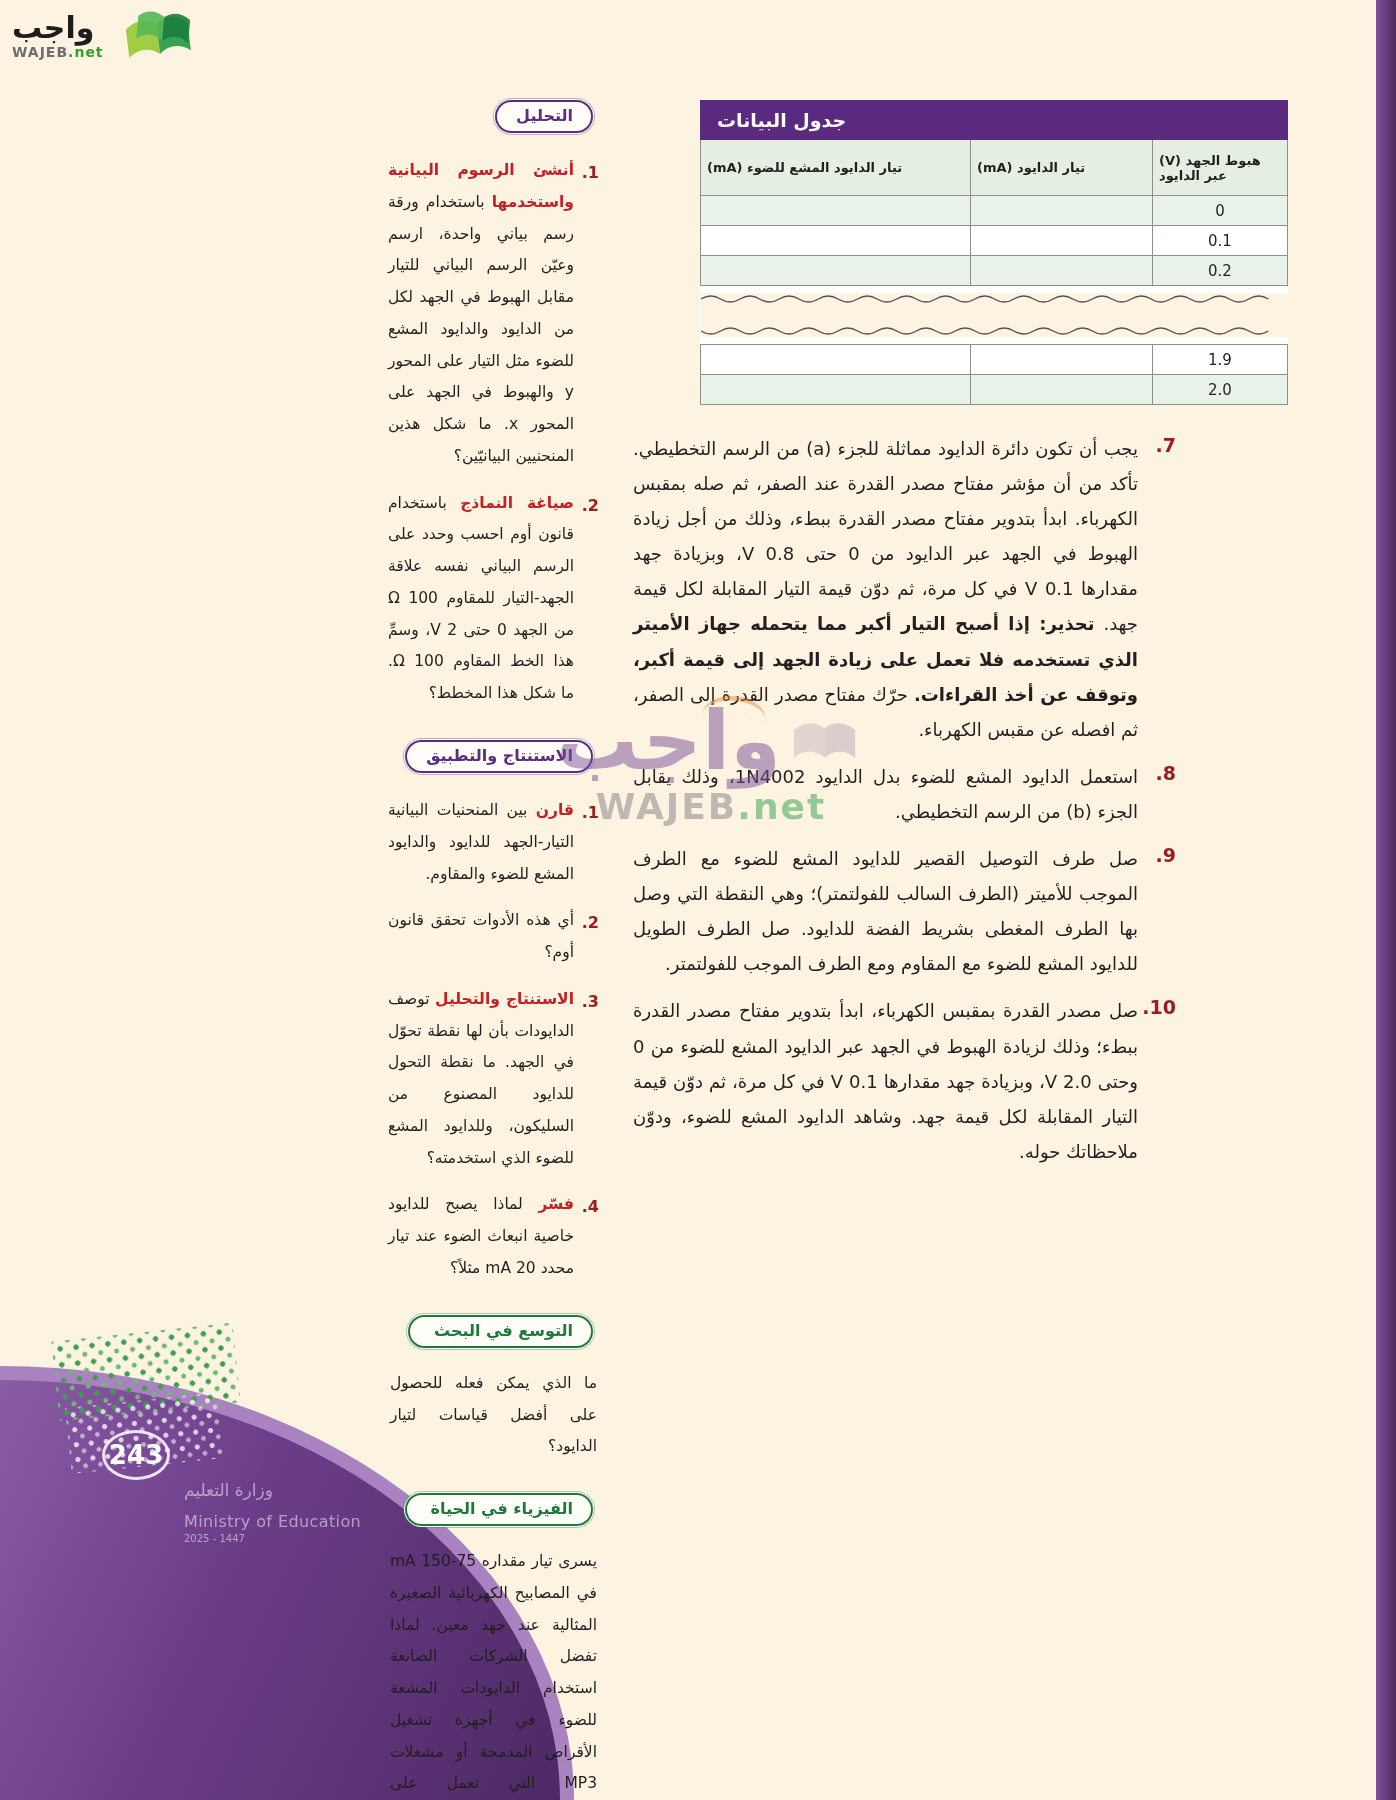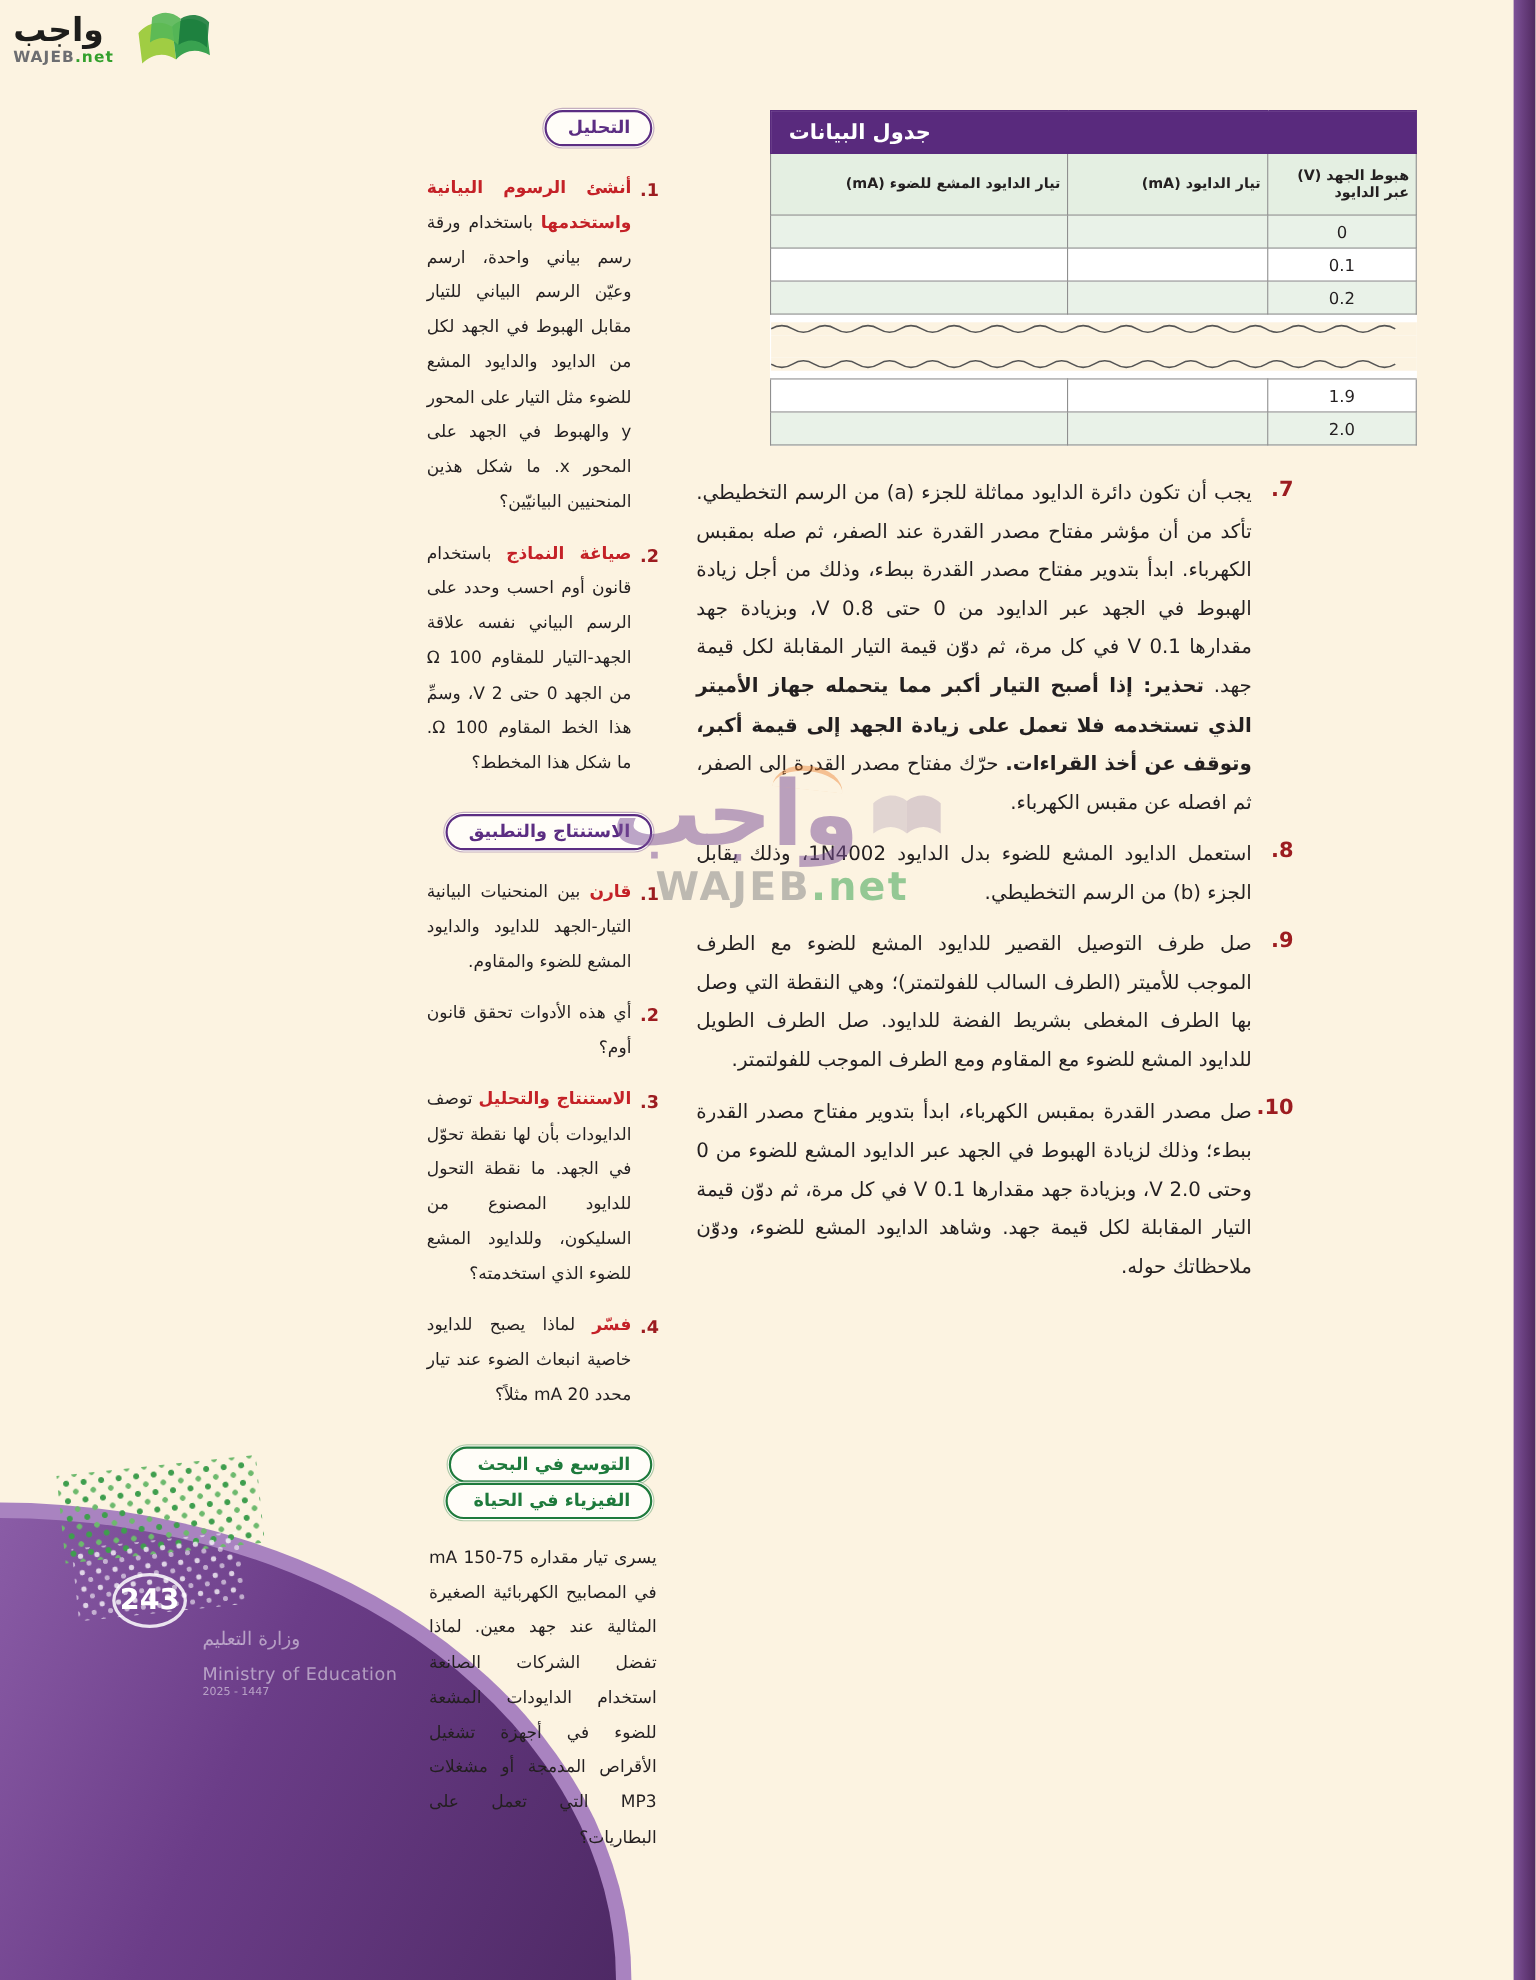--- a/index.html
+++ b/index.html
@@ -20,21 +20,21 @@
 
   
   .content { position:absolute; top:100px; right:108px; width:900px; direction:rtl; display:flex; gap:34px; z-index:2; }
   .main-col { width:655px; }
   .side-col { width:211px; }
 
   
   table.data-table { width:588px; border-collapse:collapse; background:#fff; }
   .data-table th, .data-table td { border:1px solid #8f8f8f; }
   .t-title th { background:#592a7d; color:#fff; font-size:19px; font-weight:bold; text-align:left; padding:8px 16px; border-color:#592a7d; }
-  .t-cols th { background:#e4efe2; font-size:13px; font-weight:bold; text-align:right; padding:6px 6px; height:56px; }
+  .t-cols th { background:#e4efe2; font-size:13px; font-weight:bold; text-align:left; padding:6px 6px; height:56px; }
   .c-volt { width:23%; } .c-diode { width:31%; } .c-led { width:46%; }
   .data-table td { height:30px; font-size:15px; text-align:center; background:#fff; }
   tr.stripe td { background:#e9f2e8; }
   tr.wavy-row td { border-left:none; border-right:none; background:transparent; padding:0; height:auto; }
   .tear { width:100%; }
   .tear .pad { height:7px; background:#fff; }
   .tear .gap { height:20px; background:#fcf3e1; }
   .wavy-svg { display:block; width:100%; height:12px; background:#fcf3e1; }
   .wavy-svg.flip { transform:scaleY(-1); }
 
@@ -227,20 +227,21 @@
           <span>توصف الدايودات بأن لها نقطة تحوّل في الجهد. ما نقطة التحول للدايود المصنوع من السليكون، وللدايود المشع للضوء الذي استخدمته؟</span>
         </li>
         <li class="side-item">
           <span class="side-num">4.</span>
           <span class="lead">فسّر</span>
           <span>لماذا يصبح للدايود خاصية انبعاث الضوء عند تيار محدد 20 mA مثلاً؟</span>
         </li>
       </ol>
 
       <div class="badge badge-green">التوسع في البحث</div>
+      <p class="side-para">ما الذي يمكن فعله للحصول على أفضل قياسات لتيار الدايود؟</p>
 
       <div class="badge badge-green">الفيزياء في الحياة</div>
       <p class="side-para">يسرى تيار مقداره 75-150 mA في المصابيح الكهربائية الصغيرة المثالية عند جهد معين. لماذا تفضل الشركات الصانعة استخدام الدايودات المشعة للضوء في أجهزة تشغيل الأقراص المدمجة أو مشغلات MP3 التي تعمل على البطاريات؟</p>
     </section>
   </main>
 
   <div class="watermark">
     <div class="wm-row">
       <span class="wm-ar"><span class="wm-swoosh"></span><span>واجب</span></span>
       <svg width="110" height="78" viewBox="0 0 82 58" opacity="0.55">

